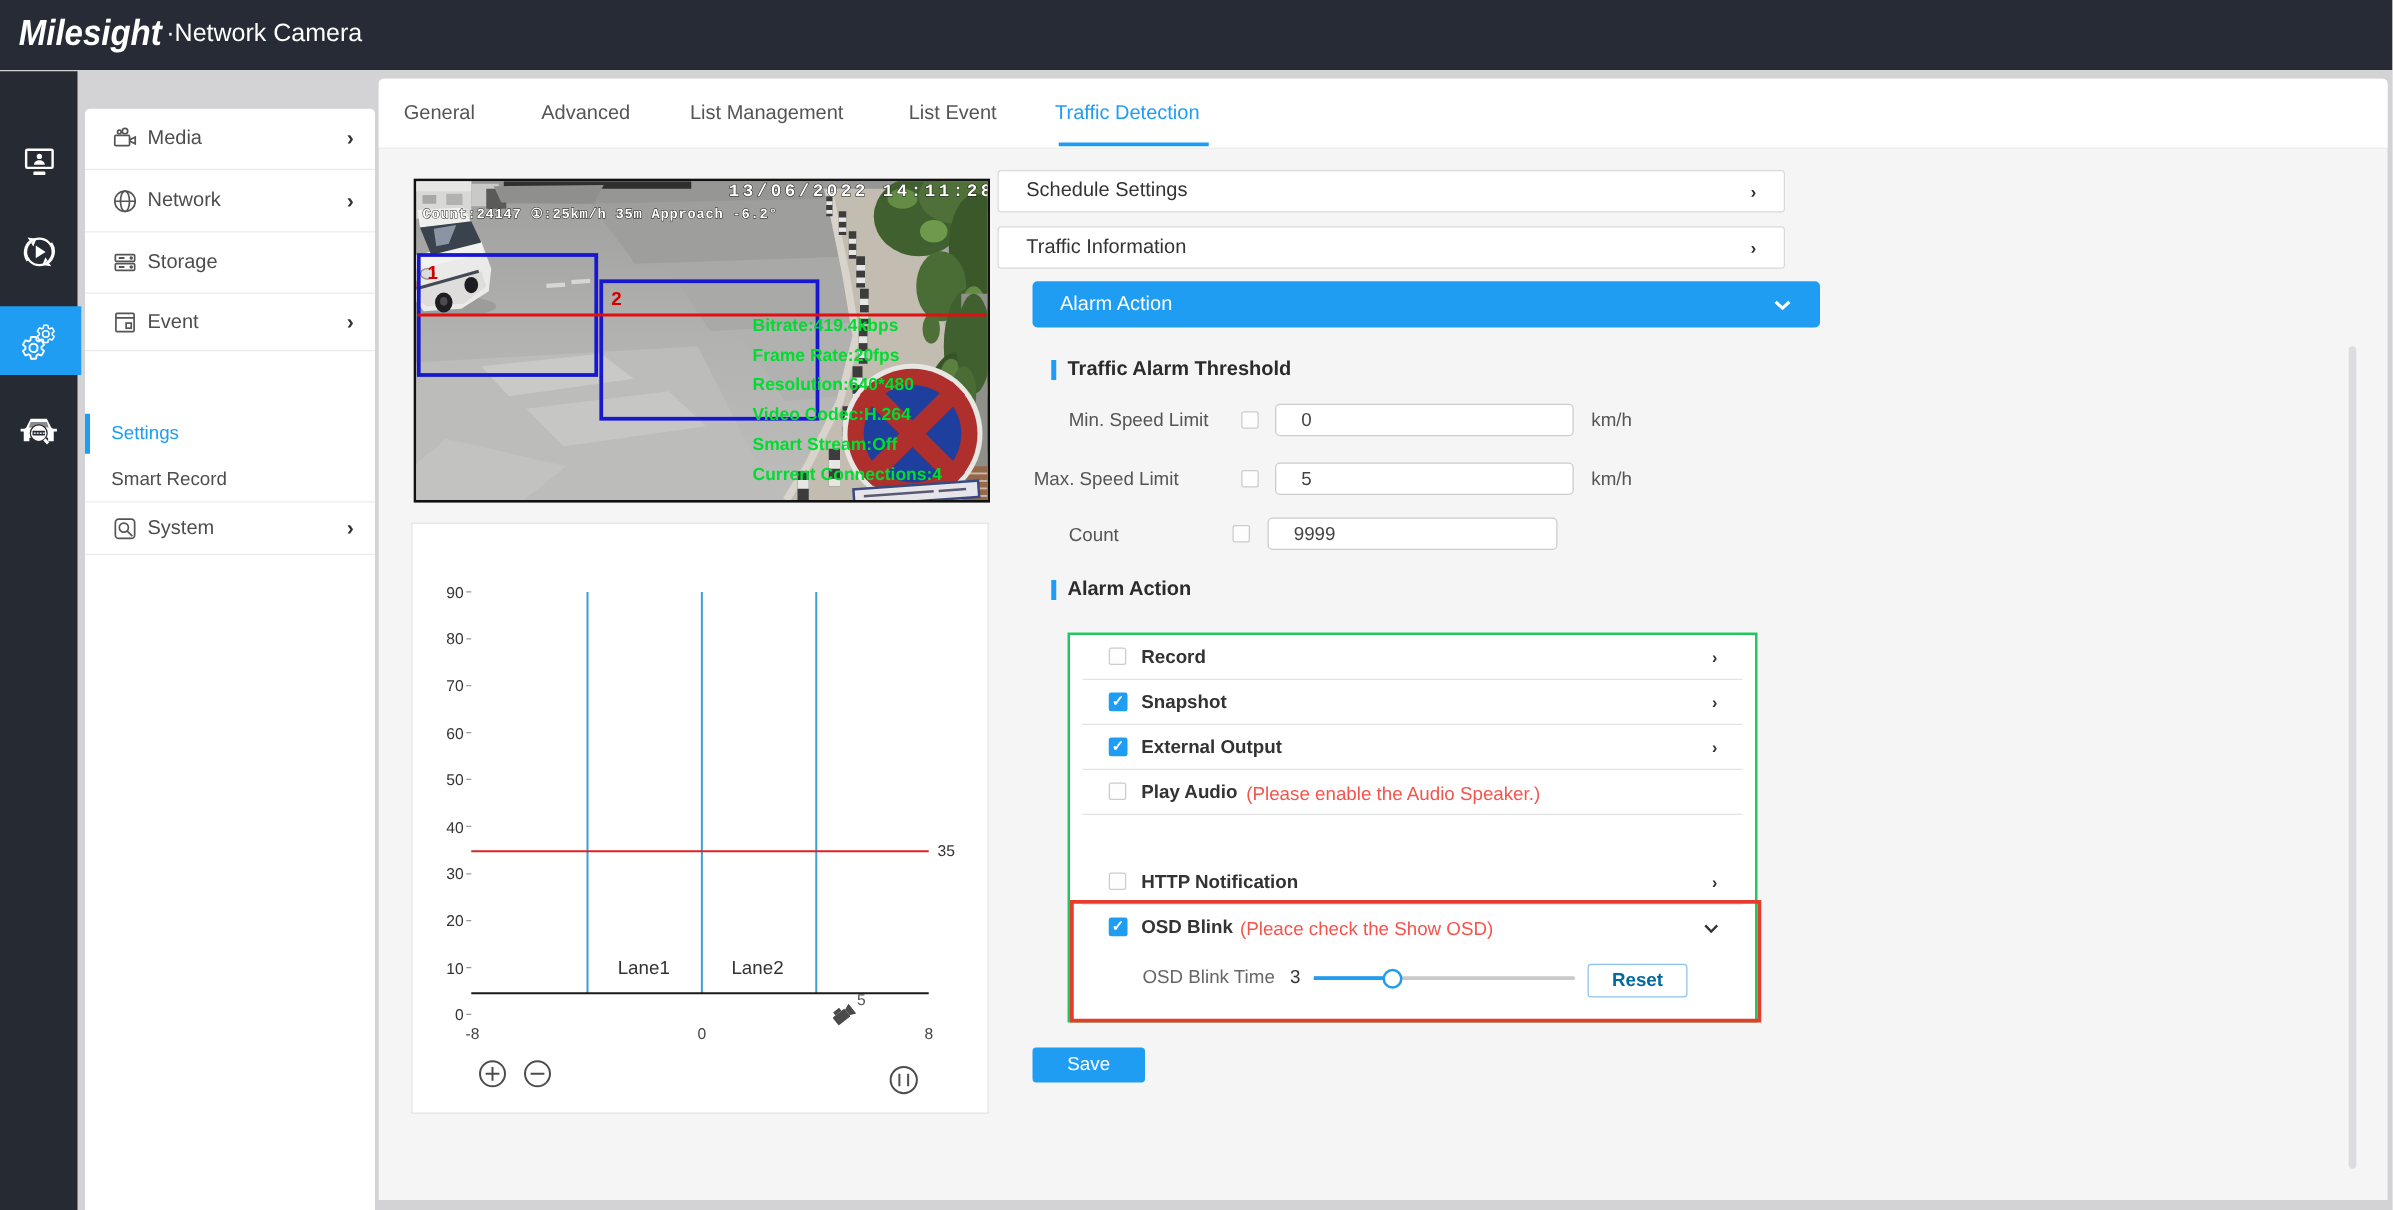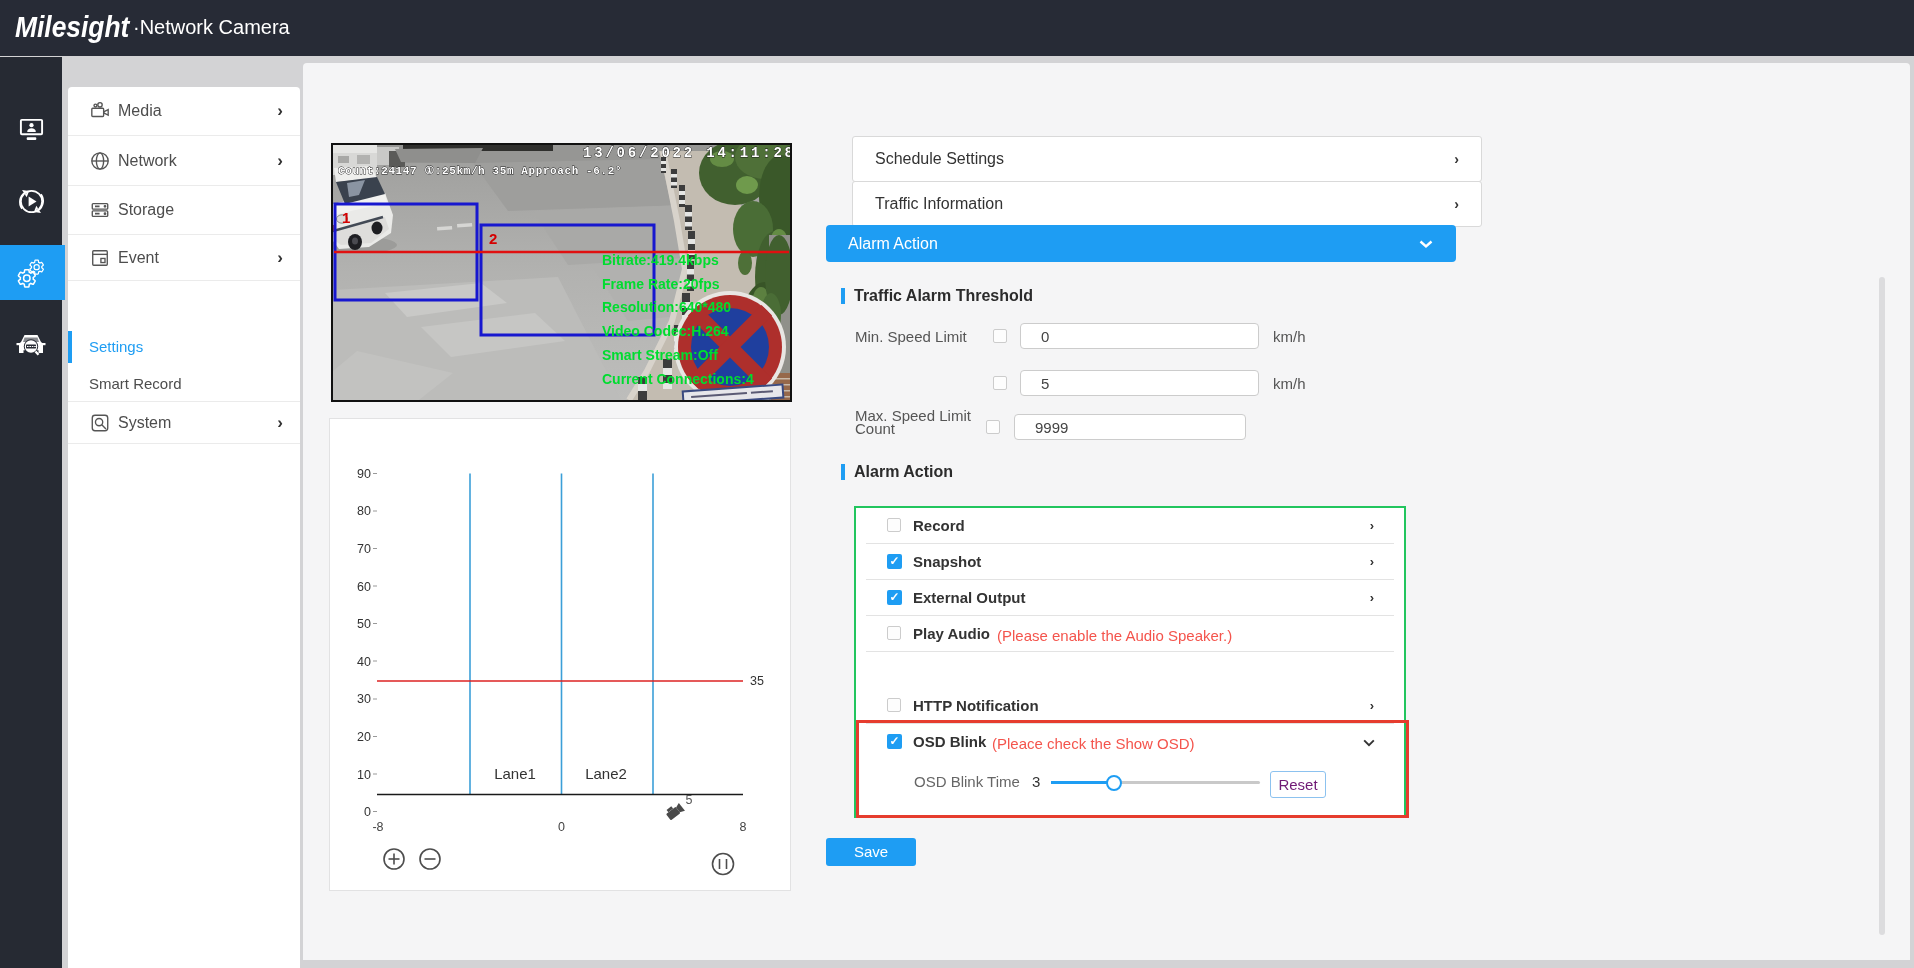--- a/index.html
+++ b/index.html
@@ -28,21 +28,21 @@
   
   .content { position:absolute; left:303px; top:63px; width:1607px; height:897px; background:#f5f5f6; border-radius:4px 4px 0 0; }
   .tabbar { position:absolute; left:0; top:0; width:1607px; height:56px; background:#fff; border-bottom:1px solid #e4e4e4; border-radius:4px 4px 0 0; }
   .tab { position:absolute; top:0; height:56px; display:flex; align-items:center; font-size:16px; color:#555; }
 
   
   .cam { position:absolute; left:28px; top:80px; width:461px; height:259px; background:#9f9f9f; border:2px solid #111; }
   .chartcard { position:absolute; left:26px; top:355px; width:462px; height:473px; background:#fff; border:1px solid #e2e2e3; }
 
   
-  .acc { position:absolute; left:549px; width:630px; height:46px; background:#fff; border:1px solid #d9d9d9; border-radius:3px; display:flex; align-items:center; padding-left:22px; font-size:16px; color:#333; }
+  .acc { position:absolute; left:495px; width:630px; height:34px; background:#fff; border:1px solid #d9d9d9; border-radius:3px; display:flex; align-items:center; padding-left:22px; font-size:16px; color:#333; }
   .acc .chev { position:absolute; right:22px; font-size:14px; font-weight:bold; color:#333; }
   .accblue { position:absolute; left:523px; top:162px; width:630px; height:37px; background:#1e9df3; border-radius:4px; display:flex; align-items:center; padding-left:22px; font-size:16px; color:#fff; }
   .sect { position:absolute; left:538px; font-size:16px; font-weight:bold; color:#2b2b2b; border-left:4px solid #1e9df3; padding-left:9px; line-height:16px; }
   .frow { position:absolute; font-size:15px; color:#555; }
   .cb { position:absolute; width:14px; height:14px; border:1px solid #ccc; border-radius:2px; background:#fdfdfd; }
   .cbon { position:absolute; width:15px; height:15px; border-radius:2px; background:#1e9df3; color:#fff; font-size:12px; font-weight:bold; text-align:center; line-height:15px; }
   .inp { position:absolute; height:26px; background:#fff; border:1px solid #ccc; border-radius:4px; font-size:15px; color:#444; display:flex; align-items:center; padding-left:20px; }
 
   .listbox { position:absolute; left:551px; top:443px; width:552px; height:312px; background:#fff; border:2px solid #22c55e; }
   .lrow { position:absolute; left:0; width:550px; height:36px; }
@@ -151,20 +151,28 @@
     <svg width="20" height="20" viewBox="0 0 22 22" fill="none" stroke="#555" stroke-width="1.5">
       <rect x="2.5" y="2.5" width="17" height="17" rx="3"></rect>
       <circle cx="10" cy="10" r="4"></circle>
       <path d="M13 13l4.5 4.5"></path>
     </svg>
     System <span class="chev">›</span>
   </div>
 </div>
 
 <div class="content">
+  <div class="tabbar">
+    <div class="tab" style="left:20px;">General</div>
+    <div class="tab" style="left:130px;">Advanced</div>
+    <div class="tab" style="left:249px;">List Management</div>
+    <div class="tab" style="left:424px;">List Event</div>
+    <div class="tab" style="left:541px; color:#1e9df3;">Traffic Detection</div>
+    <div style="position:absolute; left:544px; top:51px; width:120px; height:3px; background:#1e9df3;"></div>
+  </div>
 
   <div class="cam" id="camscene"><svg width="457" height="255" viewBox="0 0 457 255">
     <defs>
       <linearGradient id="road" x1="0" y1="0" x2="0" y2="1">
         <stop offset="0" stop-color="#9e9e9c"></stop>
             <stop offset="0.5" stop-color="#b2b2b0"></stop>
             <stop offset="1" stop-color="#bdbdbb"></stop>
       </linearGradient>
     </defs>
     <rect width="457" height="255" fill="url(#road)"></rect>
@@ -367,21 +375,21 @@
         <path d="M2.5 5.5l5.5 5 5.5-5" stroke="#fff" stroke-width="2.4" fill="none"></path>
       </svg></div>
 
   <div class="sect" style="top:225px;">Traffic Alarm Threshold</div>
 
   <div class="frow" style="left:552px; top:265px;">Min. Speed Limit</div>
   <div class="cb" style="left:690px; top:266px;"></div>
   <div class="inp" style="left:717px; top:260px; width:239px;">0</div>
   <div class="frow" style="left:970px; top:265px;">km/h</div>
 
-  <div class="frow" style="left:552px; top:312px;margin-top:32px;">Max. Speed Limit</div>
+  <div class="frow" style="left:524px; top:312px;">Max. Speed Limit</div>
   <div class="cb" style="left:690px; top:313px;"></div>
   <div class="inp" style="left:717px; top:307px; width:239px;">5</div>
   <div class="frow" style="left:970px; top:312px;">km/h</div>
 
   <div class="frow" style="left:552px; top:357px;">Count</div>
   <div class="cb" style="left:683px; top:357px;"></div>
   <div class="inp" style="left:711px; top:351px; width:232px;">9999</div>
 
   <div class="sect" style="top:401px;">Alarm Action</div>
 
@@ -423,17 +431,17 @@
       <svg width="14" height="14" viewBox="0 0 16 16" style="position:absolute; right:30px; top:12px;">
           <path d="M2.5 5l5.5 5.5L13.5 5" stroke="#333" stroke-width="2.2" fill="none"></path>
         </svg>
     </div>
   </div>
   <div class="frow" style="left:611px; top:710px; color:#666;">OSD Blink Time</div>
   <div class="frow" style="left:729px; top:710px; color:#333;">3</div>
   <div style="position:absolute; left:748px; top:718px; width:209px; height:3px; background:#c9c9c9; border-radius:2px;"></div>
   <div style="position:absolute; left:748px; top:718px; width:60px; height:3px; background:#1e9df3;"></div>
   <div style="position:absolute; left:803px; top:712px; width:16px; height:16px; border-radius:50%; background:#fff; border:2.5px solid #1e9df3;"></div>
-  <div style="position:absolute; left:967px; top:708px; width:56px; height:27px; border:1px solid #8cc2ef; border-radius:3px; color:#701a75; font-size:15px; text-align:center; line-height:25px;">Reset</div>
+  <div style="position:absolute; left:967px; top:708px; width:80px; height:27px; border:1px solid #8cc2ef; border-radius:3px; color:#0369a1; font-size:15px; text-align:center; line-height:25px;font-weight:bold;">Reset</div>
   <div class="redbox"></div>
   <div class="savebtn">Save</div>
   <div class="scrollthumb"></div>
 </div>
 
 </body></html>

